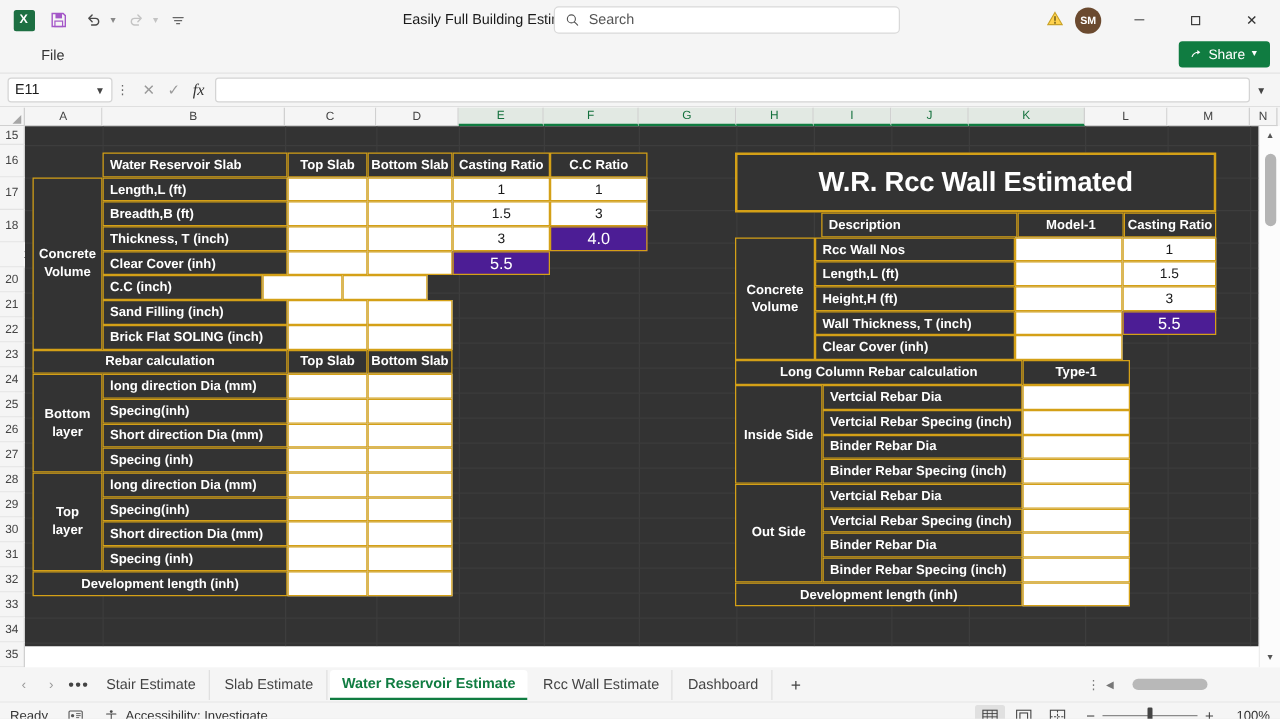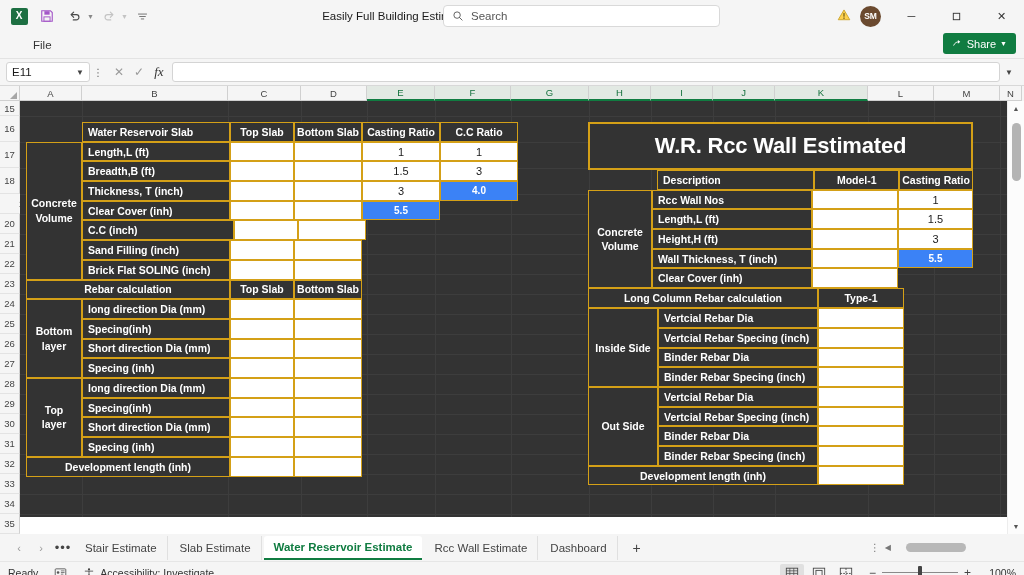--- a/index.html
+++ b/index.html
@@ -148,21 +148,21 @@
     font-size: 10.5px; font-weight: bold; display: flex; align-items: center;
     padding: 0 5px; overflow: hidden; white-space: nowrap;
   }
   .cell.hdr { justify-content: center; font-size: 10.5px; }
   .cell.center { justify-content: center; }
   .cell.input {
     background: #ffffff; color: #1a1a1a; font-weight: normal;
     justify-content: center; font-size: 11px;
   }
   .cell.none { border: none; background: transparent; }
-  .cell.val-dark { background: #3b82f6; color: #ffffff; font-weight: bold; justify-content: center; font-size: 10px; }
+  .cell.val-dark { background: #4c1d95; color: #ffffff; font-weight: normal; justify-content: center; font-size: 13px; }
 
   
   .tabbar {
     height: 27px; background: #f5f5f5; display: flex; align-items: center;
     padding-left: 8px; position: relative;
   }
   .nav-btn { width: 22px; text-align: center; font-size: 11px; color: #9a9a9a; }
   .nav-btn.dots { font-size: 13px; color: #444; letter-spacing: 1px; }
   .stab {
     font-size: 11.5px; color: #444; padding: 4px 10px; margin: 0 1px;
@@ -431,21 +431,21 @@
                 <div class="cell val-dark" style="width: 78px; height: 19.7px;">4.0</div>
               </div>
               <div class="trow" style="height: 19.7px;">
                 <div class="cell " style="width: 148px; height: 19.7px;">Clear Cover (inh)</div>
                 <div class="cell input" style="width: 64px; height: 19.7px;"></div>
                 <div class="cell input" style="width: 68px; height: 19.7px;"></div>
                 <div class="cell val-dark" style="width: 78px; height: 19.7px;">5.5</div>
                 <div class="cell none" style="width: 78px; height: 19.7px;"></div>
               </div>
               <div class="trow" style="height: 19.7px;">
-                <div class="cell " style="width: 152px; height: 19.7px;">C.C (inch)</div>
+                <div class="cell " style="width: 128px; height: 19.7px;">C.C (inch)</div>
                 <div class="cell input" style="width: 64px; height: 19.7px;"></div>
                 <div class="cell input" style="width: 68px; height: 19.7px;"></div>
                 <div class="cell none" style="width: 78px; height: 19.7px;"></div>
                 <div class="cell none" style="width: 78px; height: 19.7px;"></div>
               </div>
               <div class="trow" style="height: 19.7px;">
                 <div class="cell " style="width: 148px; height: 19.7px;">Sand Filling (inch)</div>
                 <div class="cell input" style="width: 64px; height: 19.7px;"></div>
                 <div class="cell input" style="width: 68px; height: 19.7px;"></div>
                 <div class="cell none" style="width: 78px; height: 19.7px;"></div>

